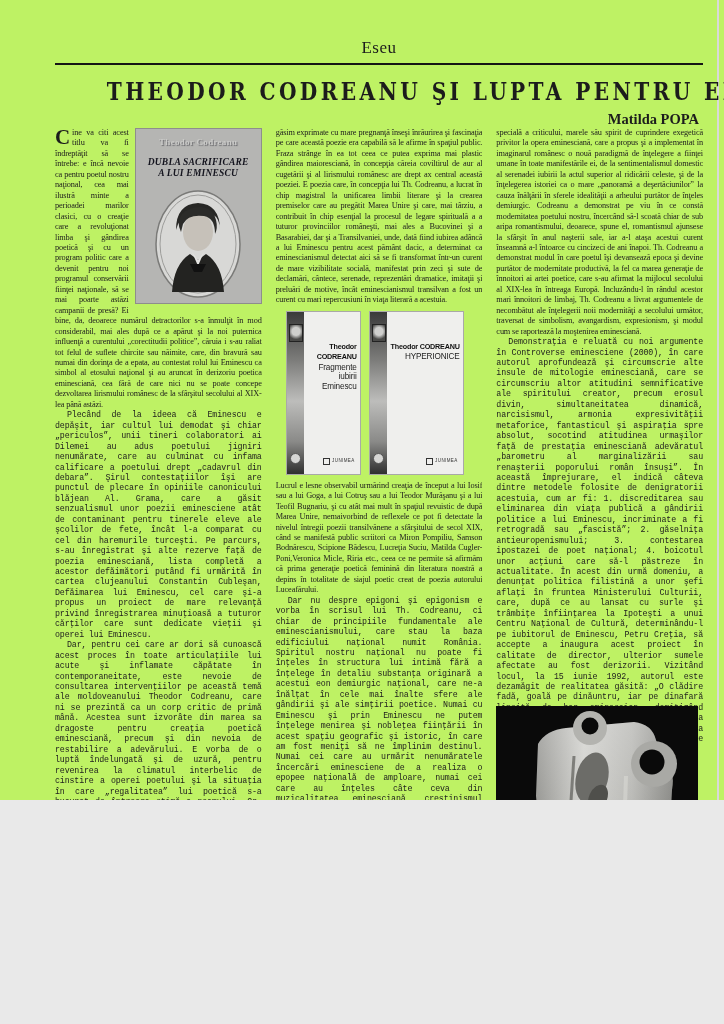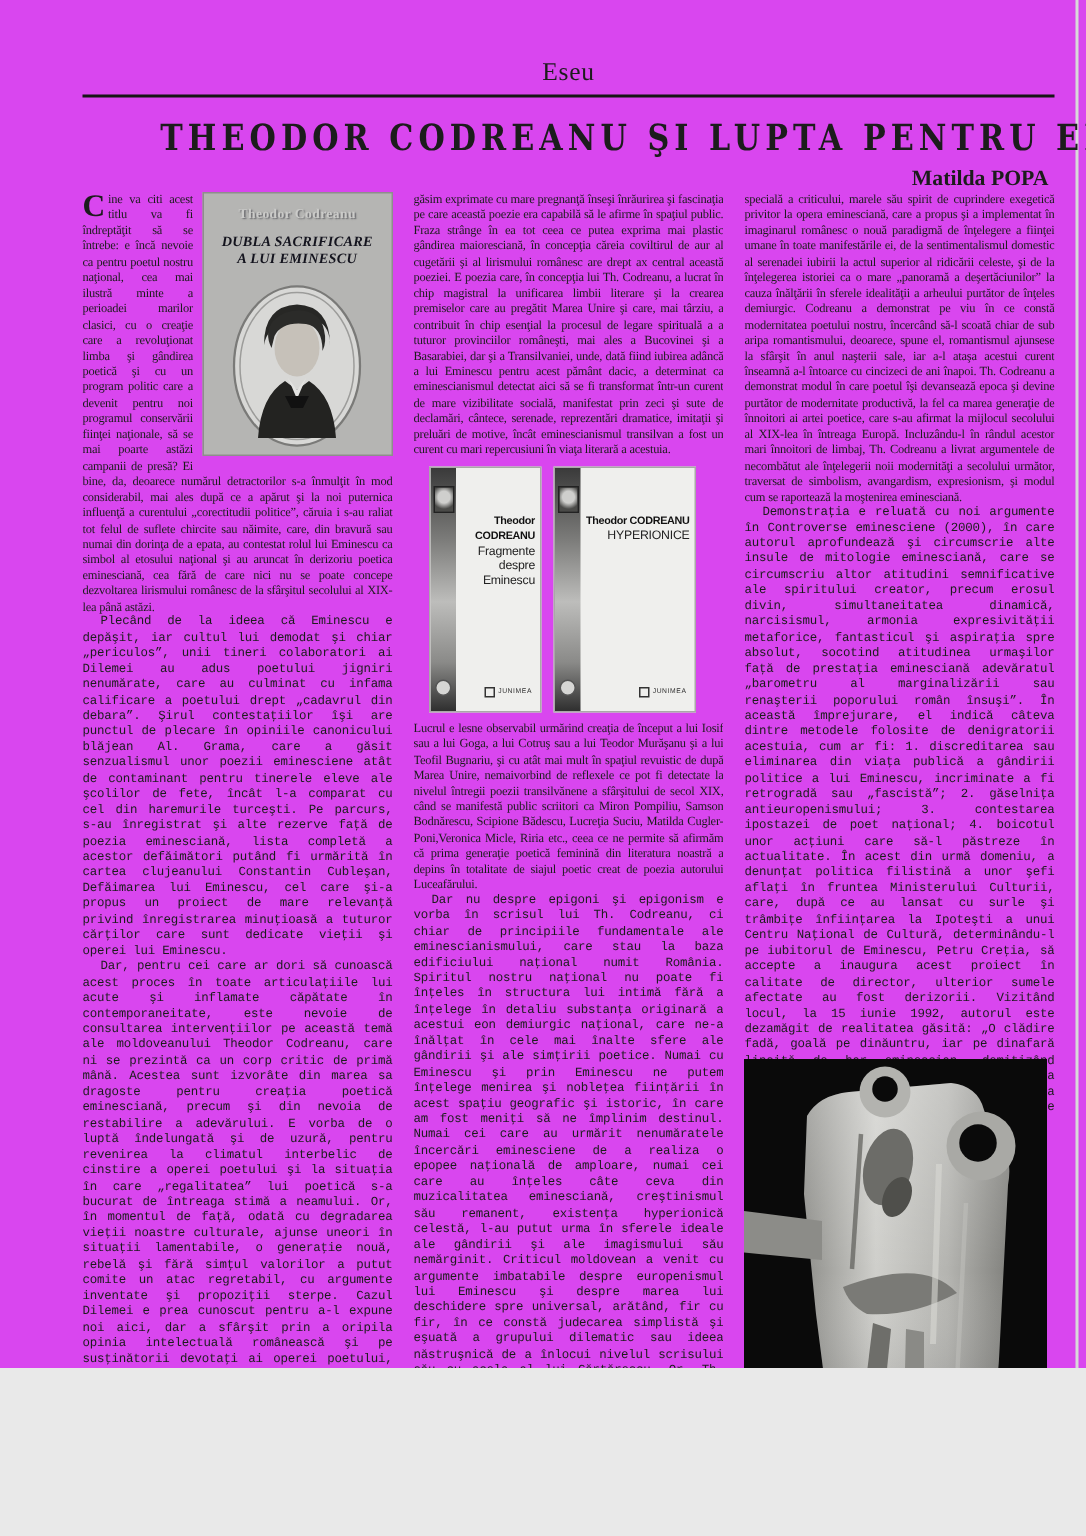--- a/index.html
+++ b/index.html
@@ -1,16 +1,16 @@
 <!DOCTYPE html>
 <html lang="ro"><head>
 <meta charset="utf-8">
 <style>
   html,body{margin:0;padding:0;background:#e9e9e9;}
-  .page{position:relative;width:724px;height:912px;background:#d946ef;
+  .page{position:relative;width:724px;height:800px;background:#bef264;
         font-family:"Liberation Serif",serif;color:#1c1c1c;overflow:hidden;margin:0 auto;}
   .scan-edge{position:absolute;right:5px;top:0;bottom:0;width:2px;background:#d9d9d9;}
 
   
   .header{position:absolute;left:55px;width:648px;top:38px;}
   .section-label{text-align:center;font-size:17px;letter-spacing:.5px;}
   .header-rule{height:2px;background:#151515;margin-top:5px;}
   .page-title{margin:12px 0 0 0;text-align:center;font-family:"DejaVu Serif",serif;
               font-weight:bold;font-size:24px;letter-spacing:4px;white-space:nowrap;
               transform:scaleX(.84);transform-origin:50% 50%;}
@@ -113,21 +113,21 @@
 
       <div class="covers-row">
         <div class="jcover frag">
           <div class="jstrip">
             <div class="mini-portrait"></div>
             <div class="mini-badge"></div>
           </div>
           <div class="jbody">
             <div class="j-author">Theodor CODREANU</div>
             <div class="j-title" style="white-space: pre-line;">Fragmente
-despre
+iubirii
 Eminescu</div>
             <div class="j-pub">
               <span class="pub-mark"></span>
               <span>JUNIMEA</span>
             </div>
           </div>
         </div>
         <div class="jcover hyp">
           <div class="jstrip">
             <div class="mini-portrait"></div>

